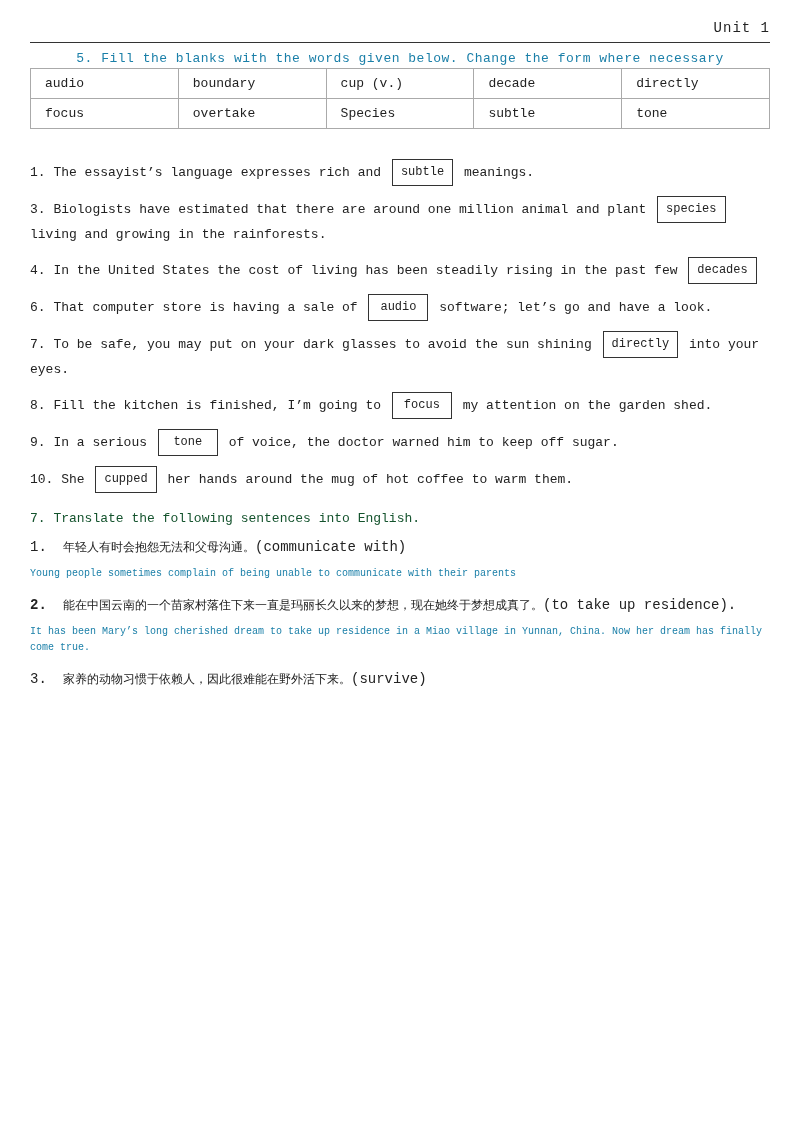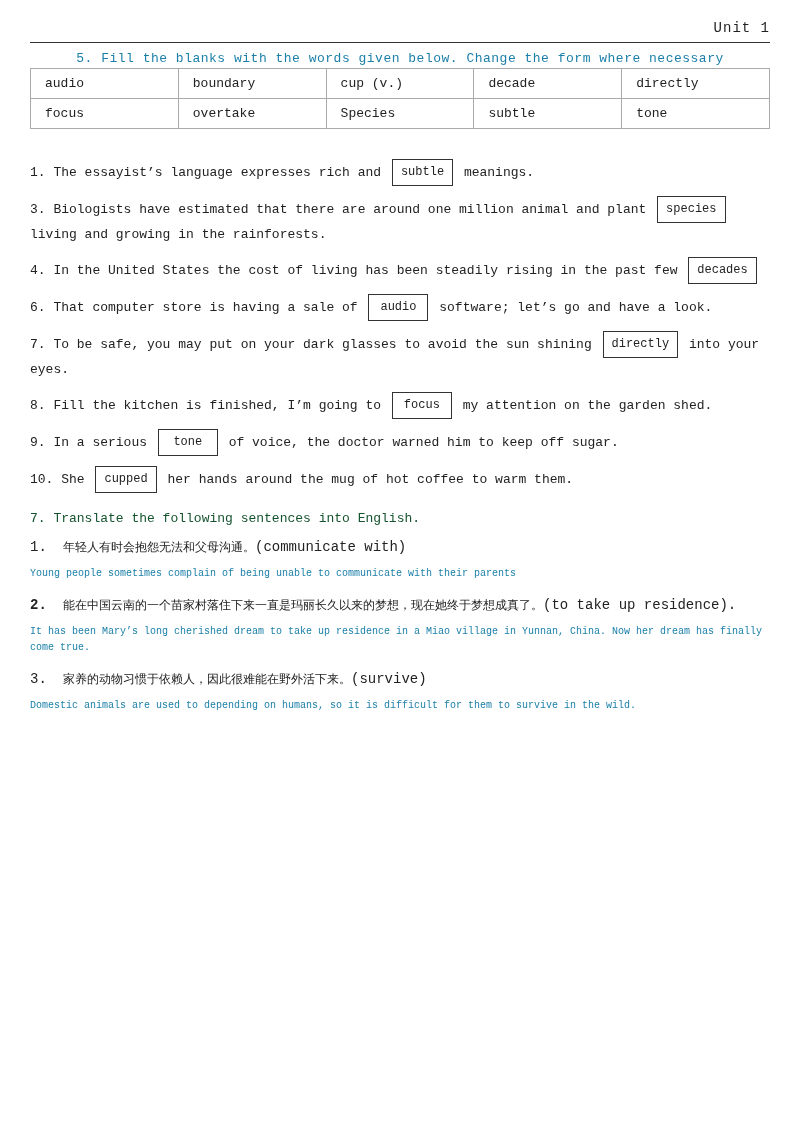--- a/index.html
+++ b/index.html
@@ -140,15 +140,14 @@
     <div>
       <div class="translate-item"><span class="item-number">1.</span>&nbsp;&nbsp;<span class="cn">年轻人有时会抱怨无法和父母沟通。</span><span class="hint">(communicate with)</span></div>
       <div class="translate-answer">Young people sometimes complain of being unable to communicate with their parents</div>
     </div>
     <div>
       <div class="translate-item"><span class="num-bold">2.</span>&nbsp;&nbsp;<span class="cn">能在中国云南的一个苗家村落住下来一直是玛丽长久以来的梦想，现在她终于梦想成真了。</span><span class="hint">(to take up residence).</span></div>
       <div class="translate-answer">It has been Mary’s long cherished dream to take up residence in a Miao village in Yunnan, China. Now her dream has finally come true.</div>
     </div>
     <div>
       <div class="translate-item"><span class="item-number">3.</span>&nbsp;&nbsp;<span class="cn">家养的动物习惯于依赖人，因此很难能在野外活下来。</span><span class="hint">(survive)</span></div>
-      <div class="translate-answer">Domestic animals are used to depending on humans, so it is difficult for them to survive in the wild.</div>
     </div>
   </div>
 
 </body></html>

